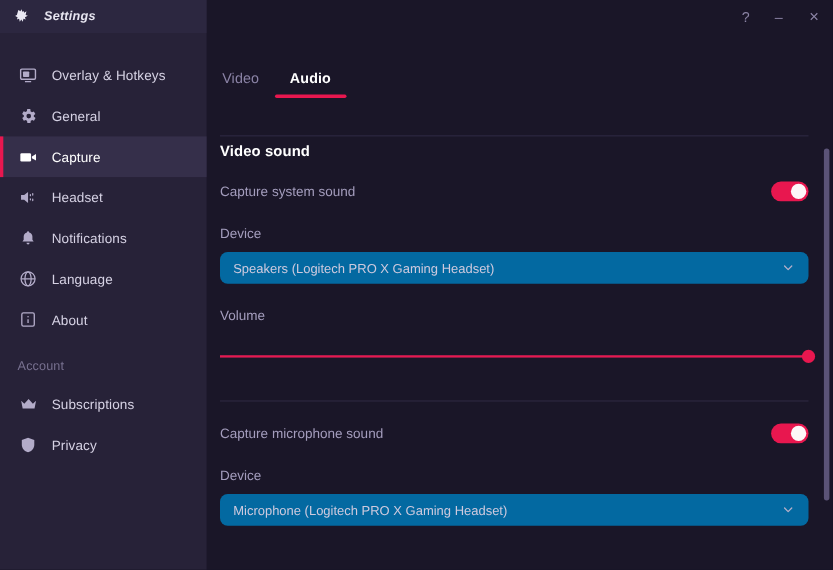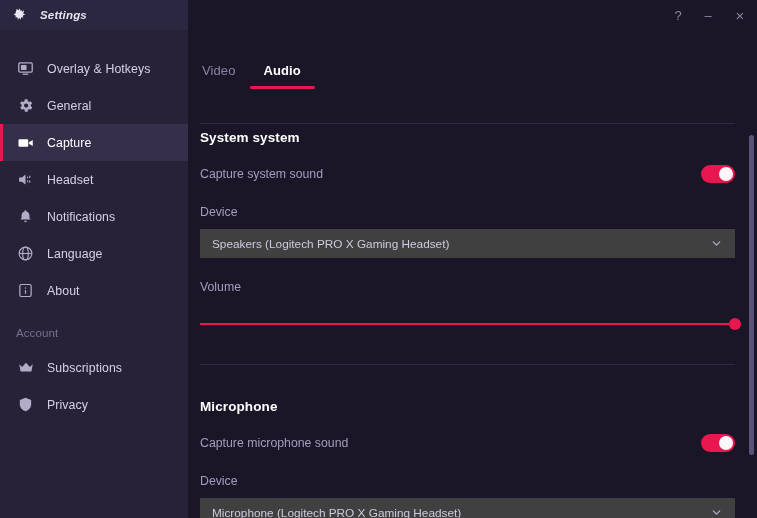--- a/index.html
+++ b/index.html
@@ -188,26 +188,27 @@
     position: absolute;
     top: 2px; left: 18px;
     width: 14px; height: 14px;
     border-radius: 50%;
     background: #fdf6f8;
   }
 
   .select {
     margin-top: 10px;
     height: 29px;
-    background: #404040;
+    background: #0369a1;
     display: flex;
     align-items: center;
     justify-content: space-between;
     padding: 0 12px 0 12px;
     cursor: pointer;
+    border-radius: 7px;
   }
   .select-value {
     font-size: 11.8px;
     color: #cfcade;
   }
   .chev {
     color: #b5afc9;
     display: flex; align-items: center;
   }
 
@@ -383,21 +384,21 @@
     <div class="content">
 
       <div class="tabs">
         <div class="tab">Video</div>
         <div class="tab active">Audio</div>
       </div>
       <div class="tabs-rule"></div>
 
       <div class="panel">
 
-        <div class="section-title">System system</div>
+        <div class="section-title">Video sound</div>
 
         <div class="row">
           <span class="row-label">Capture system sound</span>
           <span class="toggle">
             <span class="knob"></span>
           </span>
         </div>
 
         <div class="field-label">Device</div>
         <div class="select">
@@ -411,21 +412,20 @@
 
         <div class="field-label">Volume</div>
         <div class="slider-wrap">
           <div class="slider-track"></div>
           <div class="slider-fill" id="vol-fill" style="width: 100%;"></div>
           <div class="slider-thumb" id="vol-thumb" style="left: 100%;"></div>
         </div>
 
         <div class="divider"></div>
 
-        <div class="section-title">Microphone</div>
 
         <div class="row">
           <span class="row-label">Capture microphone sound</span>
           <span class="toggle">
             <span class="knob"></span>
           </span>
         </div>
 
         <div class="field-label">Device</div>
         <div class="select">

